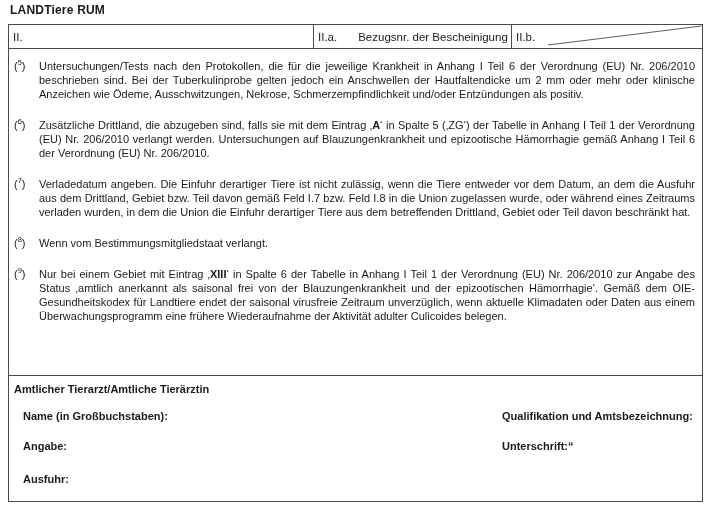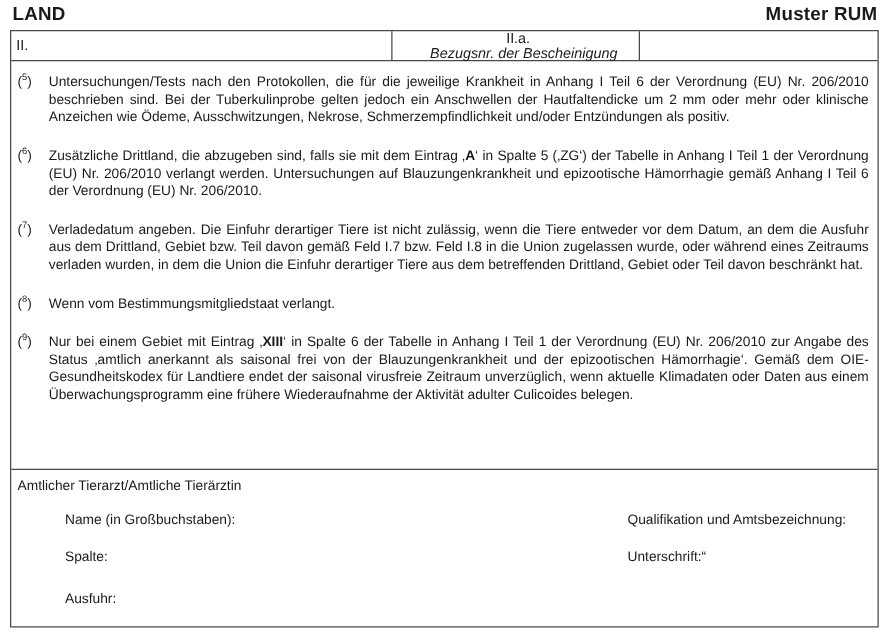--- a/index.html
+++ b/index.html
@@ -2,72 +2,78 @@
 <html><head>
 <meta charset="utf-8">
 <style>
   html, body { margin:0; padding:0; background:#ffffff; }
   .page {
     position:relative; width:711px; height:511px; background:#ffffff;
     font-family:"Liberation Sans", sans-serif; color:#1a1a1a; overflow:hidden;
   }
   .top-row {
     position:absolute; left:10px; right:9px; top:3px;
-    display:flex; justify-content:space-between;
-    font-size:15px; font-weight:bold; letter-spacing:0.2px;
+    display:flex; justify-content:flex-start;
+    font-size:12px; font-weight:bold; letter-spacing:0.2px;
   }
   .doc {
     position:absolute; left:8px; top:24px; width:695px; height:478px;
     border:1px solid #4a4a4a; box-sizing:border-box; background:#fff;
   }
   .hdr { display:flex; height:23px; border-bottom:1px solid #4a4a4a; font-size:11.5px; }
   .hcell { display:flex; align-items:center; box-sizing:border-box; }
   .hc1 { width:305px; border-right:1px solid #4a4a4a; padding-left:4px; }
   .hc1 .code { display:inline-block; width:41px; }
-  .hc2 { width:198px; border-right:1px solid #4a4a4a; padding-left:4px;flex-direction:column; }
-  .hc2 .title { margin-left:9px;font-style:italic; }
+  .hc2 { width:198px; border-right:1px solid #4a4a4a; padding-left:4px; }
+  .hc2 .title { margin-left:21px; }
   .hc3 { flex:1; padding-left:4px; position:relative; }
   .hc3 svg { position:absolute; left:0; top:0; width:100%; height:100%; }
   .fnotes {
     height:326px; box-sizing:border-box; padding:10px 5px 0 5px;
     font-size:11px; line-height:14px;
   }
   .footnote { display:flex; margin-bottom:17px; }
   .fn-marker { flex:none; width:25px; }
   .fn-marker sup { font-size:7.5px; line-height:0; }
   .fn-text { flex:1; text-align:justify; padding-right:2px; }
   .vet {
     position:relative; height:128px; box-sizing:border-box;
-    border-top:1px solid #4a4a4a; font-size:11px;
+    border-top:1px solid #4a4a4a; font-size:11px;font-weight:bold;
   }
   .vet-title { position:absolute; left:5px; top:7px; }
   .vrow { position:absolute; left:0; right:0; }
-  .vrow .lft { position:absolute; left:43px; white-space:nowrap;text-align:right; }
+  .vrow .lft { position:absolute; left:14px; white-space:nowrap;text-align:right; }
   .vrow .rgt { position:absolute; left:493px; white-space:nowrap; }
   .r1 { top:34px; } .r2 { top:64px; } .r3 { top:97px; }
 </style>
 </head>
 <body>
 
 <div class="page">
 
   <div class="top-row">
     <span>LAND</span>
-    <span>Muster RUM</span>
+    <span>Tiere RUM</span>
   </div>
 
   <div class="doc">
 
     <div class="hdr">
       <div class="hcell hc1">
         <span class="code">II.</span>
       </div>
       <div class="hcell hc2">
         <span class="code">II.a.</span>
         <span class="title">Bezugsnr. der Bescheinigung</span>
+      </div>
+      <div class="hcell hc3">
+        <span class="code">II.b.</span>
+        <svg viewBox="0 0 190 23" preserveAspectRatio="none" aria-hidden="true">
+          <line x1="36" y1="20" x2="189.5" y2="1" stroke="#4a4a4a" stroke-width="0.9"></line>
+        </svg>
       </div>
     </div>
 
     <div class="fnotes" id="footnotes">
         <div class="footnote">
           <span class="fn-marker">(<sup>5</sup>)</span>
           <div class="fn-text"><span>Untersuchungen/Tests nach den Protokollen, die für die jeweilige Krankheit in Anhang I Teil 6 der Verordnung (EU) Nr. 206/2010 beschrieben sind. Bei der Tuberkulinprobe gelten jedoch ein Anschwellen der Hautfaltendicke um 2 mm oder mehr oder klinische Anzeichen wie Ödeme, Ausschwitzungen, Nekrose, Schmerzempfindlichkeit und/oder Entzündungen als positiv.</span></div>
         </div>
         <div class="footnote">
           <span class="fn-marker">(<sup>6</sup>)</span>
@@ -87,21 +93,21 @@
         </div>
       </div>
 
     <div class="vet">
       <div class="vet-title">Amtlicher Tierarzt/Amtliche Tierärztin</div>
       <div class="vrow r1">
         <span class="lft">Name (in Großbuchstaben):</span>
         <span class="rgt">Qualifikation und Amtsbezeichnung:</span>
       </div>
       <div class="vrow r2">
-        <span class="lft">Spalte:</span>
+        <span class="lft">Angabe:</span>
         <span class="rgt">Unterschrift:“</span>
       </div>
       <div class="vrow r3">
         <span class="lft">Ausfuhr:</span>
       </div>
     </div>
 
   </div>
 </div>
 

